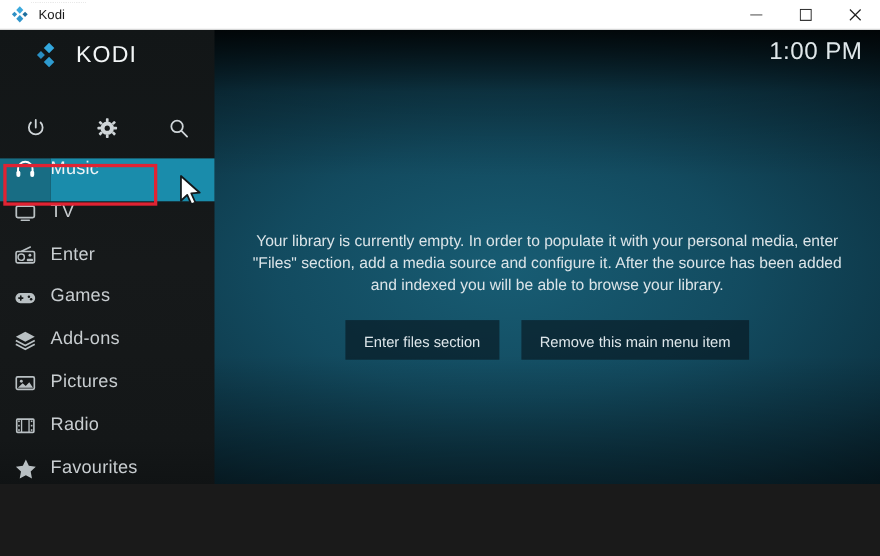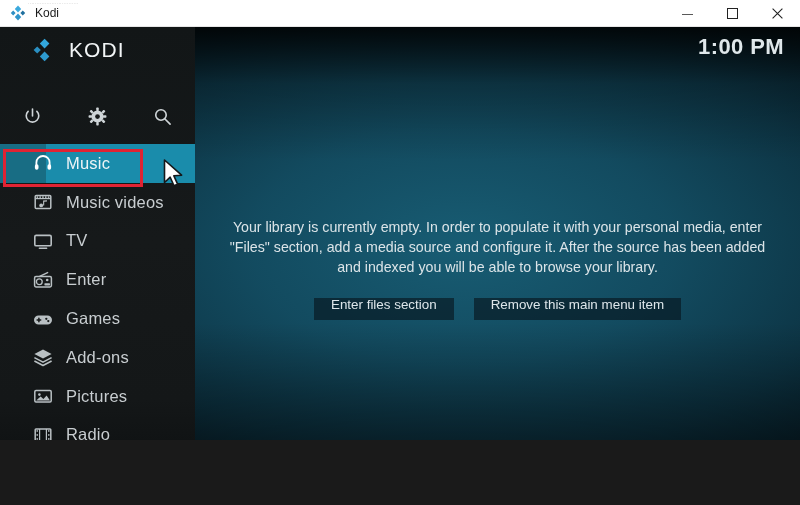--- a/index.html
+++ b/index.html
@@ -162,23 +162,22 @@
   #menu-list {
     position: absolute;
     left: 0; top: 118px;
     width: 195px;
     height: 361px;
   }
   .menu-item {
     position: relative;
     height: 38.8px;
     display: flex;
-    align-items: center;
+    align-items: flex-start;
     cursor: default;
-    padding-left: 20px;
   }
   .mi-icon {
     width: 46px;
     min-width: 46px;
     display: flex;
     align-items: center;
     justify-content: center;
   }
   .mi-label {
     font-size: 16.5px;
@@ -218,21 +217,20 @@
     height: 479px;
     z-index: 5;
   }
   #clock {
     position: absolute;
     right: 16px; top: 8px;
     font-size: 22px;
     color: #dfe7ea;
     font-family: "Liberation Sans", sans-serif;
     letter-spacing: .4px;
-    font-weight: bold;
   }
   #empty-block {
     position: absolute;
     left: 0; top: 0;
     width: 605px; height: 479px;
     display: flex;
     flex-direction: column;
     align-items: center;
     justify-content: center;
     padding-top: 6px;
@@ -249,21 +247,21 @@
   #empty-actions {
     margin-top: 21px;
     display: flex;
     gap: 20px;
   }
   .action-btn {
     background: rgba(6,20,27,0.62);
     color: #dde6ea;
     font-size: 13.4px;
     font-family: "Liberation Sans", sans-serif;
-    padding: 0 17px 9px 17px;
+    padding: 13px 17px 9px 17px;
     border: none;
     cursor: default;
     white-space: nowrap;
     line-height: 1;
   }
 
   
   #annot-rect {
     position: absolute;
     left: 3px; top: 123px;
@@ -370,36 +368,20 @@
           <div class="mi-icon">
             <svg width="20" height="20" viewBox="0 0 20 20">
               <path d="M3.4 12.2 L3.4 9.6 A6.6 6.6 0 0 1 16.6 9.6 L16.6 12.2" stroke="#ffffff" stroke-width="1.8" fill="none" stroke-linecap="round"></path>
               <rect x="1.9" y="11.2" width="3.6" height="5.6" rx="1.7" fill="#ffffff"></rect>
               <rect x="14.5" y="11.2" width="3.6" height="5.6" rx="1.7" fill="#ffffff"></rect>
             </svg>
           </div>
           <div class="mi-label">Music</div>
         </div>
 
-        <div class="menu-item">
-          <div class="mi-icon">
-            <svg width="20" height="20" viewBox="0 0 20 20">
-              <rect x="2.2" y="3.6" width="15.6" height="12.8" rx="1" stroke="#b9c0c3" stroke-width="1.5" fill="none"></rect>
-              <path d="M2.2 6.6 L17.8 6.6" stroke="#b9c0c3" stroke-width="1.2"></path>
-              <rect x="3.6" y="4.3" width="1.5" height="1.6" fill="#b9c0c3"></rect>
-              <rect x="6.4" y="4.3" width="1.5" height="1.6" fill="#b9c0c3"></rect>
-              <rect x="9.2" y="4.3" width="1.5" height="1.6" fill="#b9c0c3"></rect>
-              <rect x="12" y="4.3" width="1.5" height="1.6" fill="#b9c0c3"></rect>
-              <rect x="14.8" y="4.3" width="1.5" height="1.6" fill="#b9c0c3"></rect>
-              <circle cx="8.2" cy="13.4" r="1.9" fill="#b9c0c3"></circle>
-              <path d="M10.1 13.4 L10.1 8.6 L14 8.2 L14 9.4 L11.2 9.8 L11.2 13.4 Z" fill="#b9c0c3"></path>
-            </svg>
-          </div>
-          <div class="mi-label">Music videos</div>
-        </div>
 
         <div class="menu-item">
           <div class="mi-icon">
             <svg width="20" height="20" viewBox="0 0 20 20">
               <rect x="1.8" y="4.4" width="16.4" height="10.4" rx="1.4" stroke="#b9c0c3" stroke-width="1.6" fill="none"></rect>
               <path d="M6.4 17.2 L13.6 17.2" stroke="#b9c0c3" stroke-width="1.5" stroke-linecap="round"></path>
             </svg>
           </div>
           <div class="mi-label">TV</div>
         </div>

